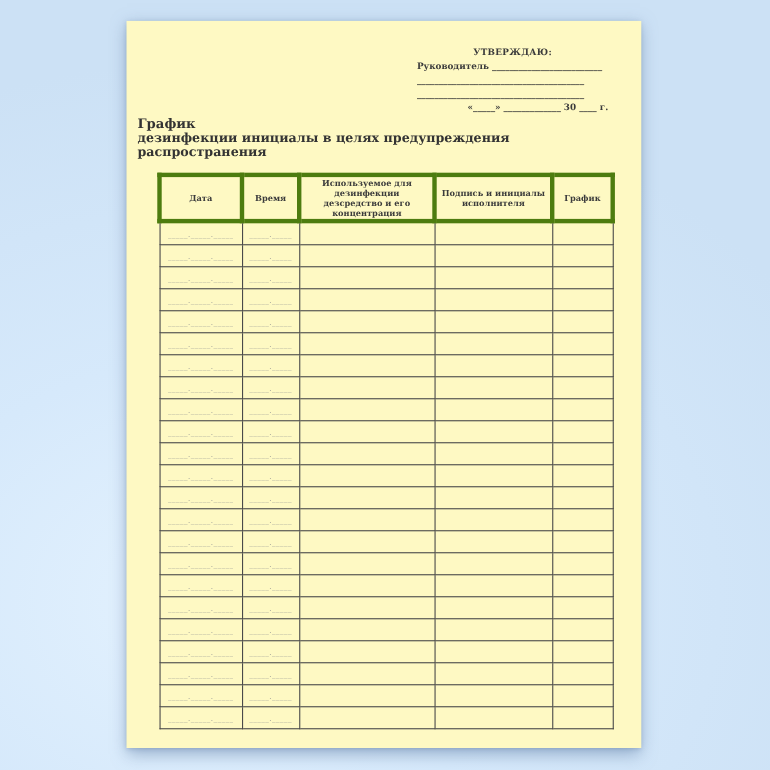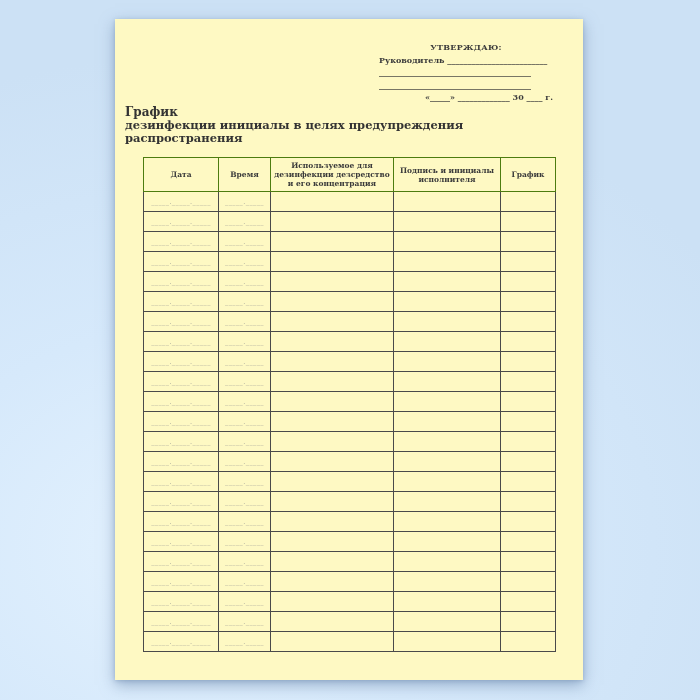--- a/index.html
+++ b/index.html
@@ -29,21 +29,21 @@
     text-align:left;font-weight:bold;color:#333333;
     font-size:11.5px;line-height:13px;
   }
   .title .t1{font-size:12px;}
   
   table.schedule{
     position:absolute;left:28px;top:138px;width:412px;
     border-collapse:collapse;table-layout:fixed;
   }
   table.schedule th{
-    border:1px solid #4d7c0f;
+    border:4px solid #4d7c0f;
     height:31px;padding:1px 2px;
     font-size:7.5px;font-weight:600;line-height:9px;
     text-align:center;vertical-align:middle;color:#3b3b3b;
   }
   table.schedule td{
     border:1px solid #4a4a4a;
     height:19px;padding:0 2px;
     font-size:6.5px;line-height:8px;letter-spacing:.4px;
     text-align:center;vertical-align:middle;color:#8f8f8f;
     overflow:hidden;white-space:nowrap;

